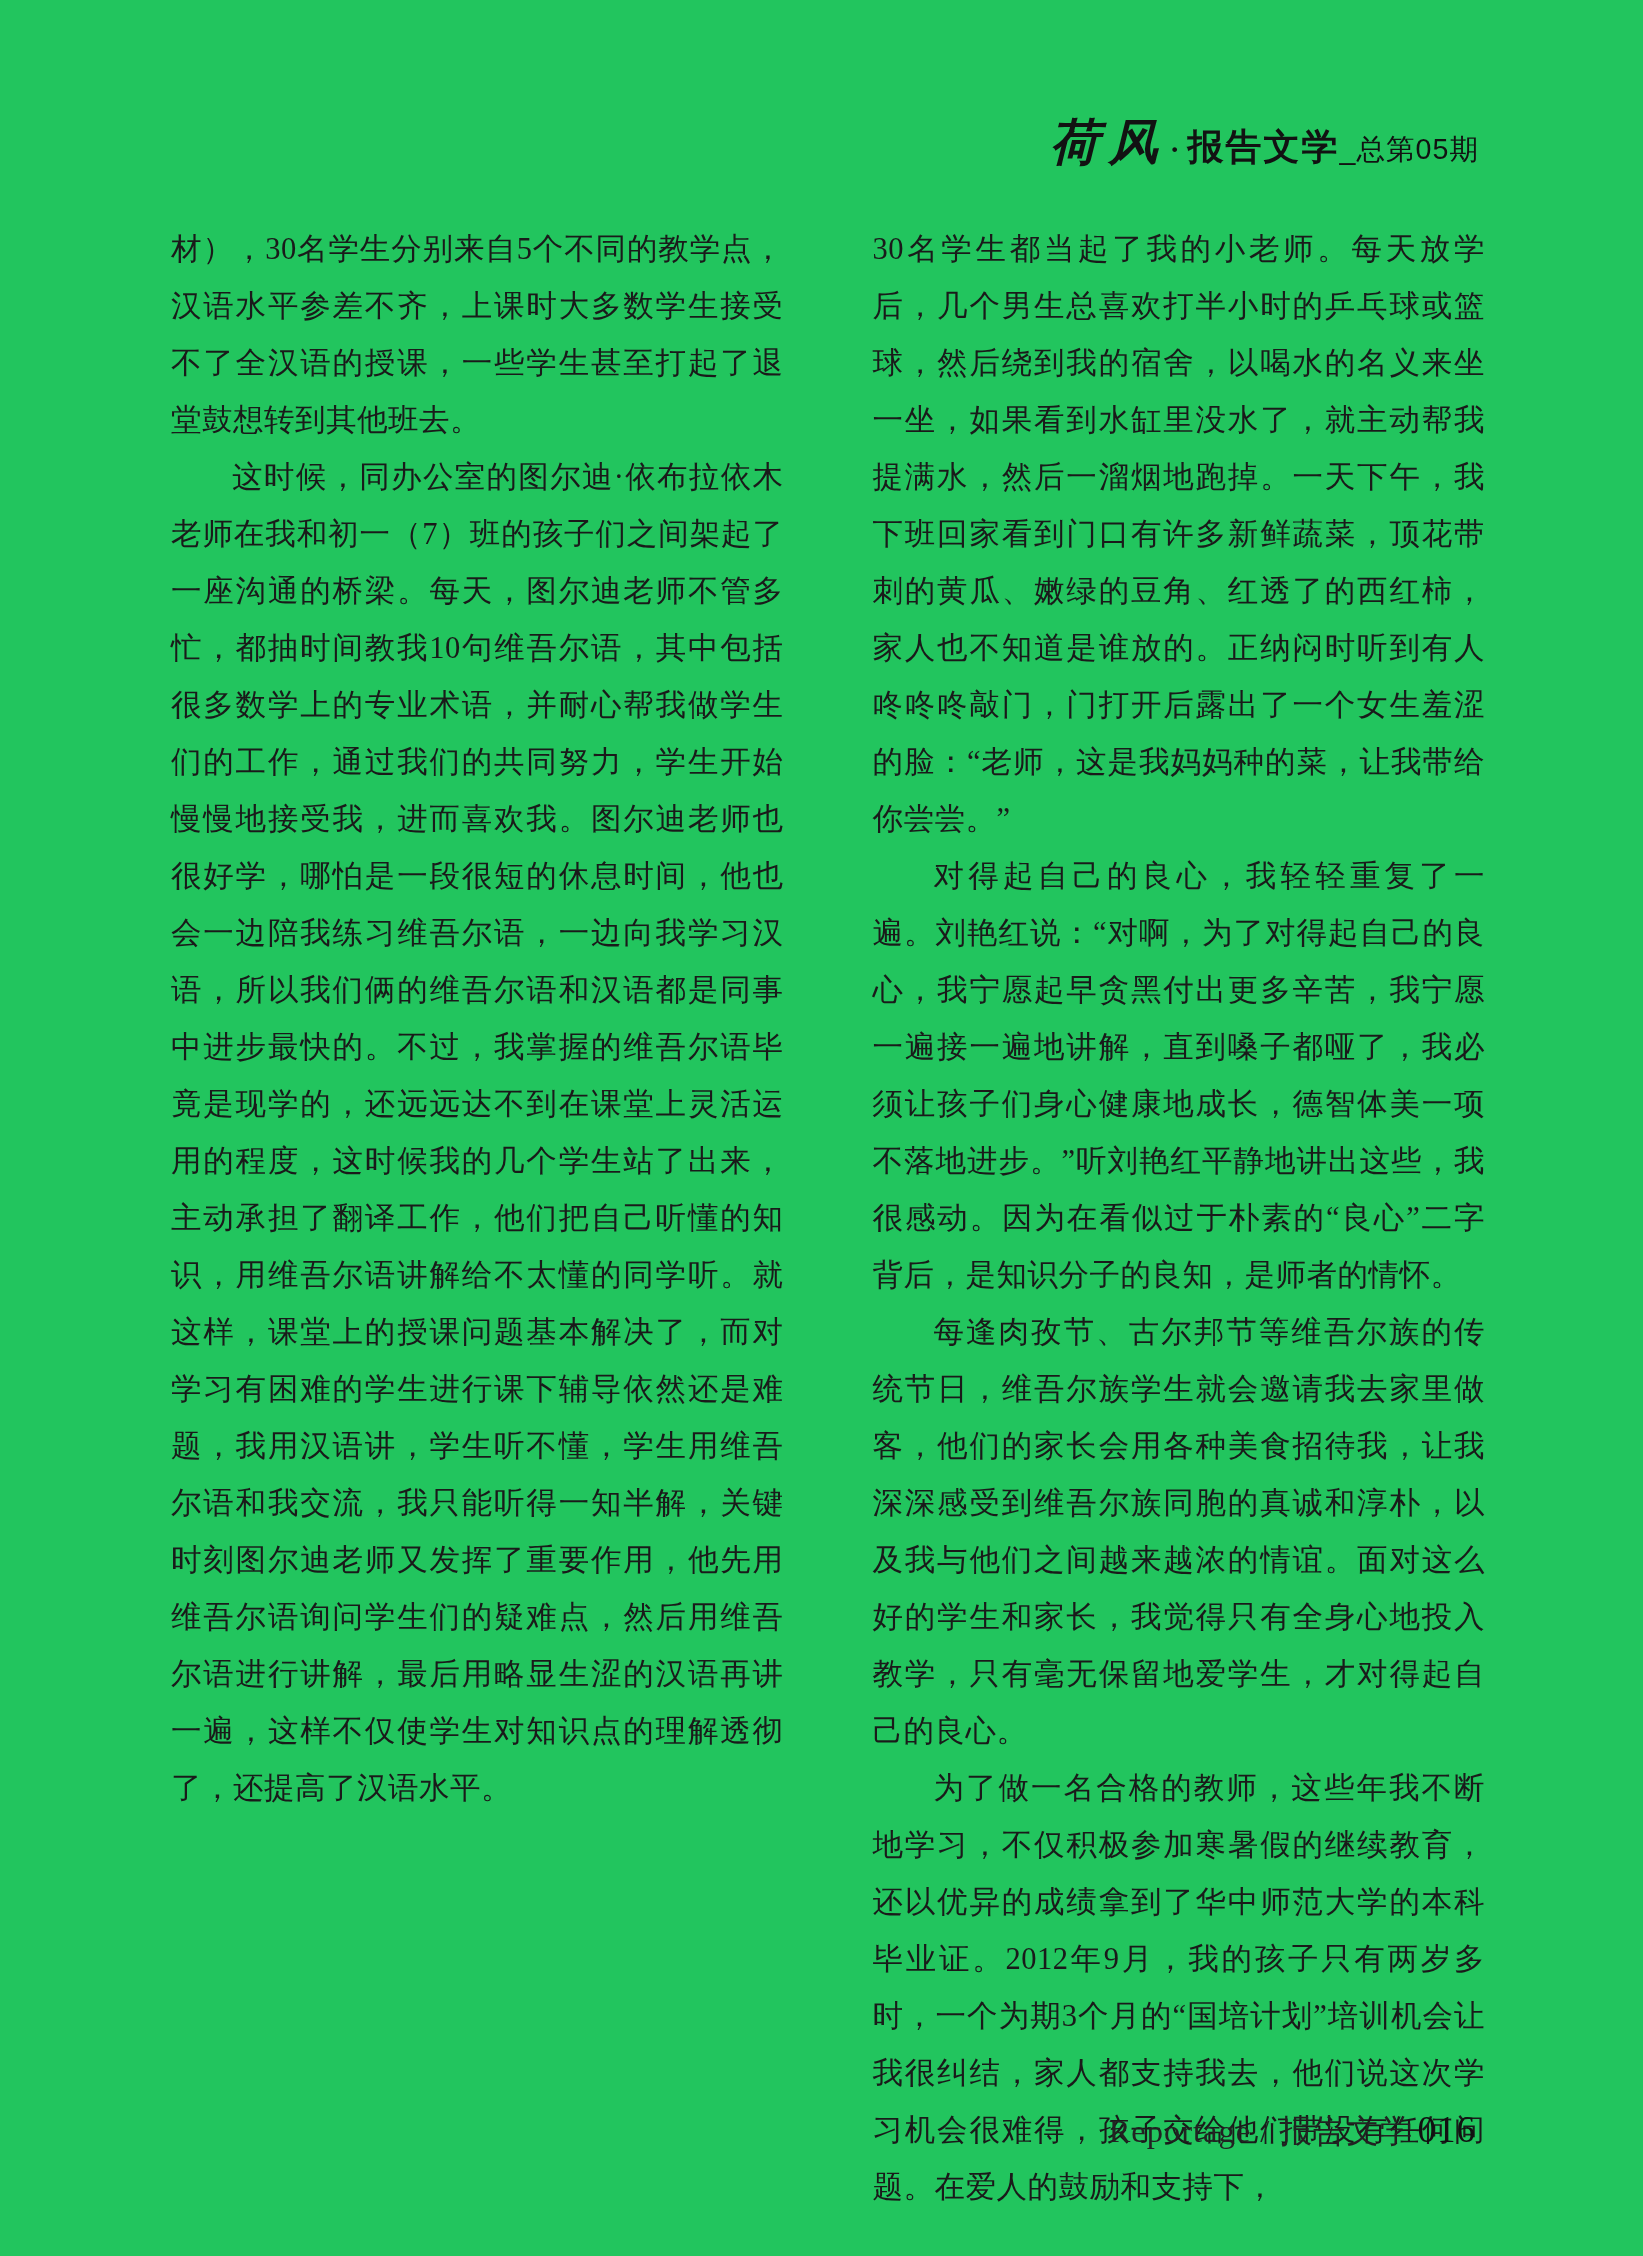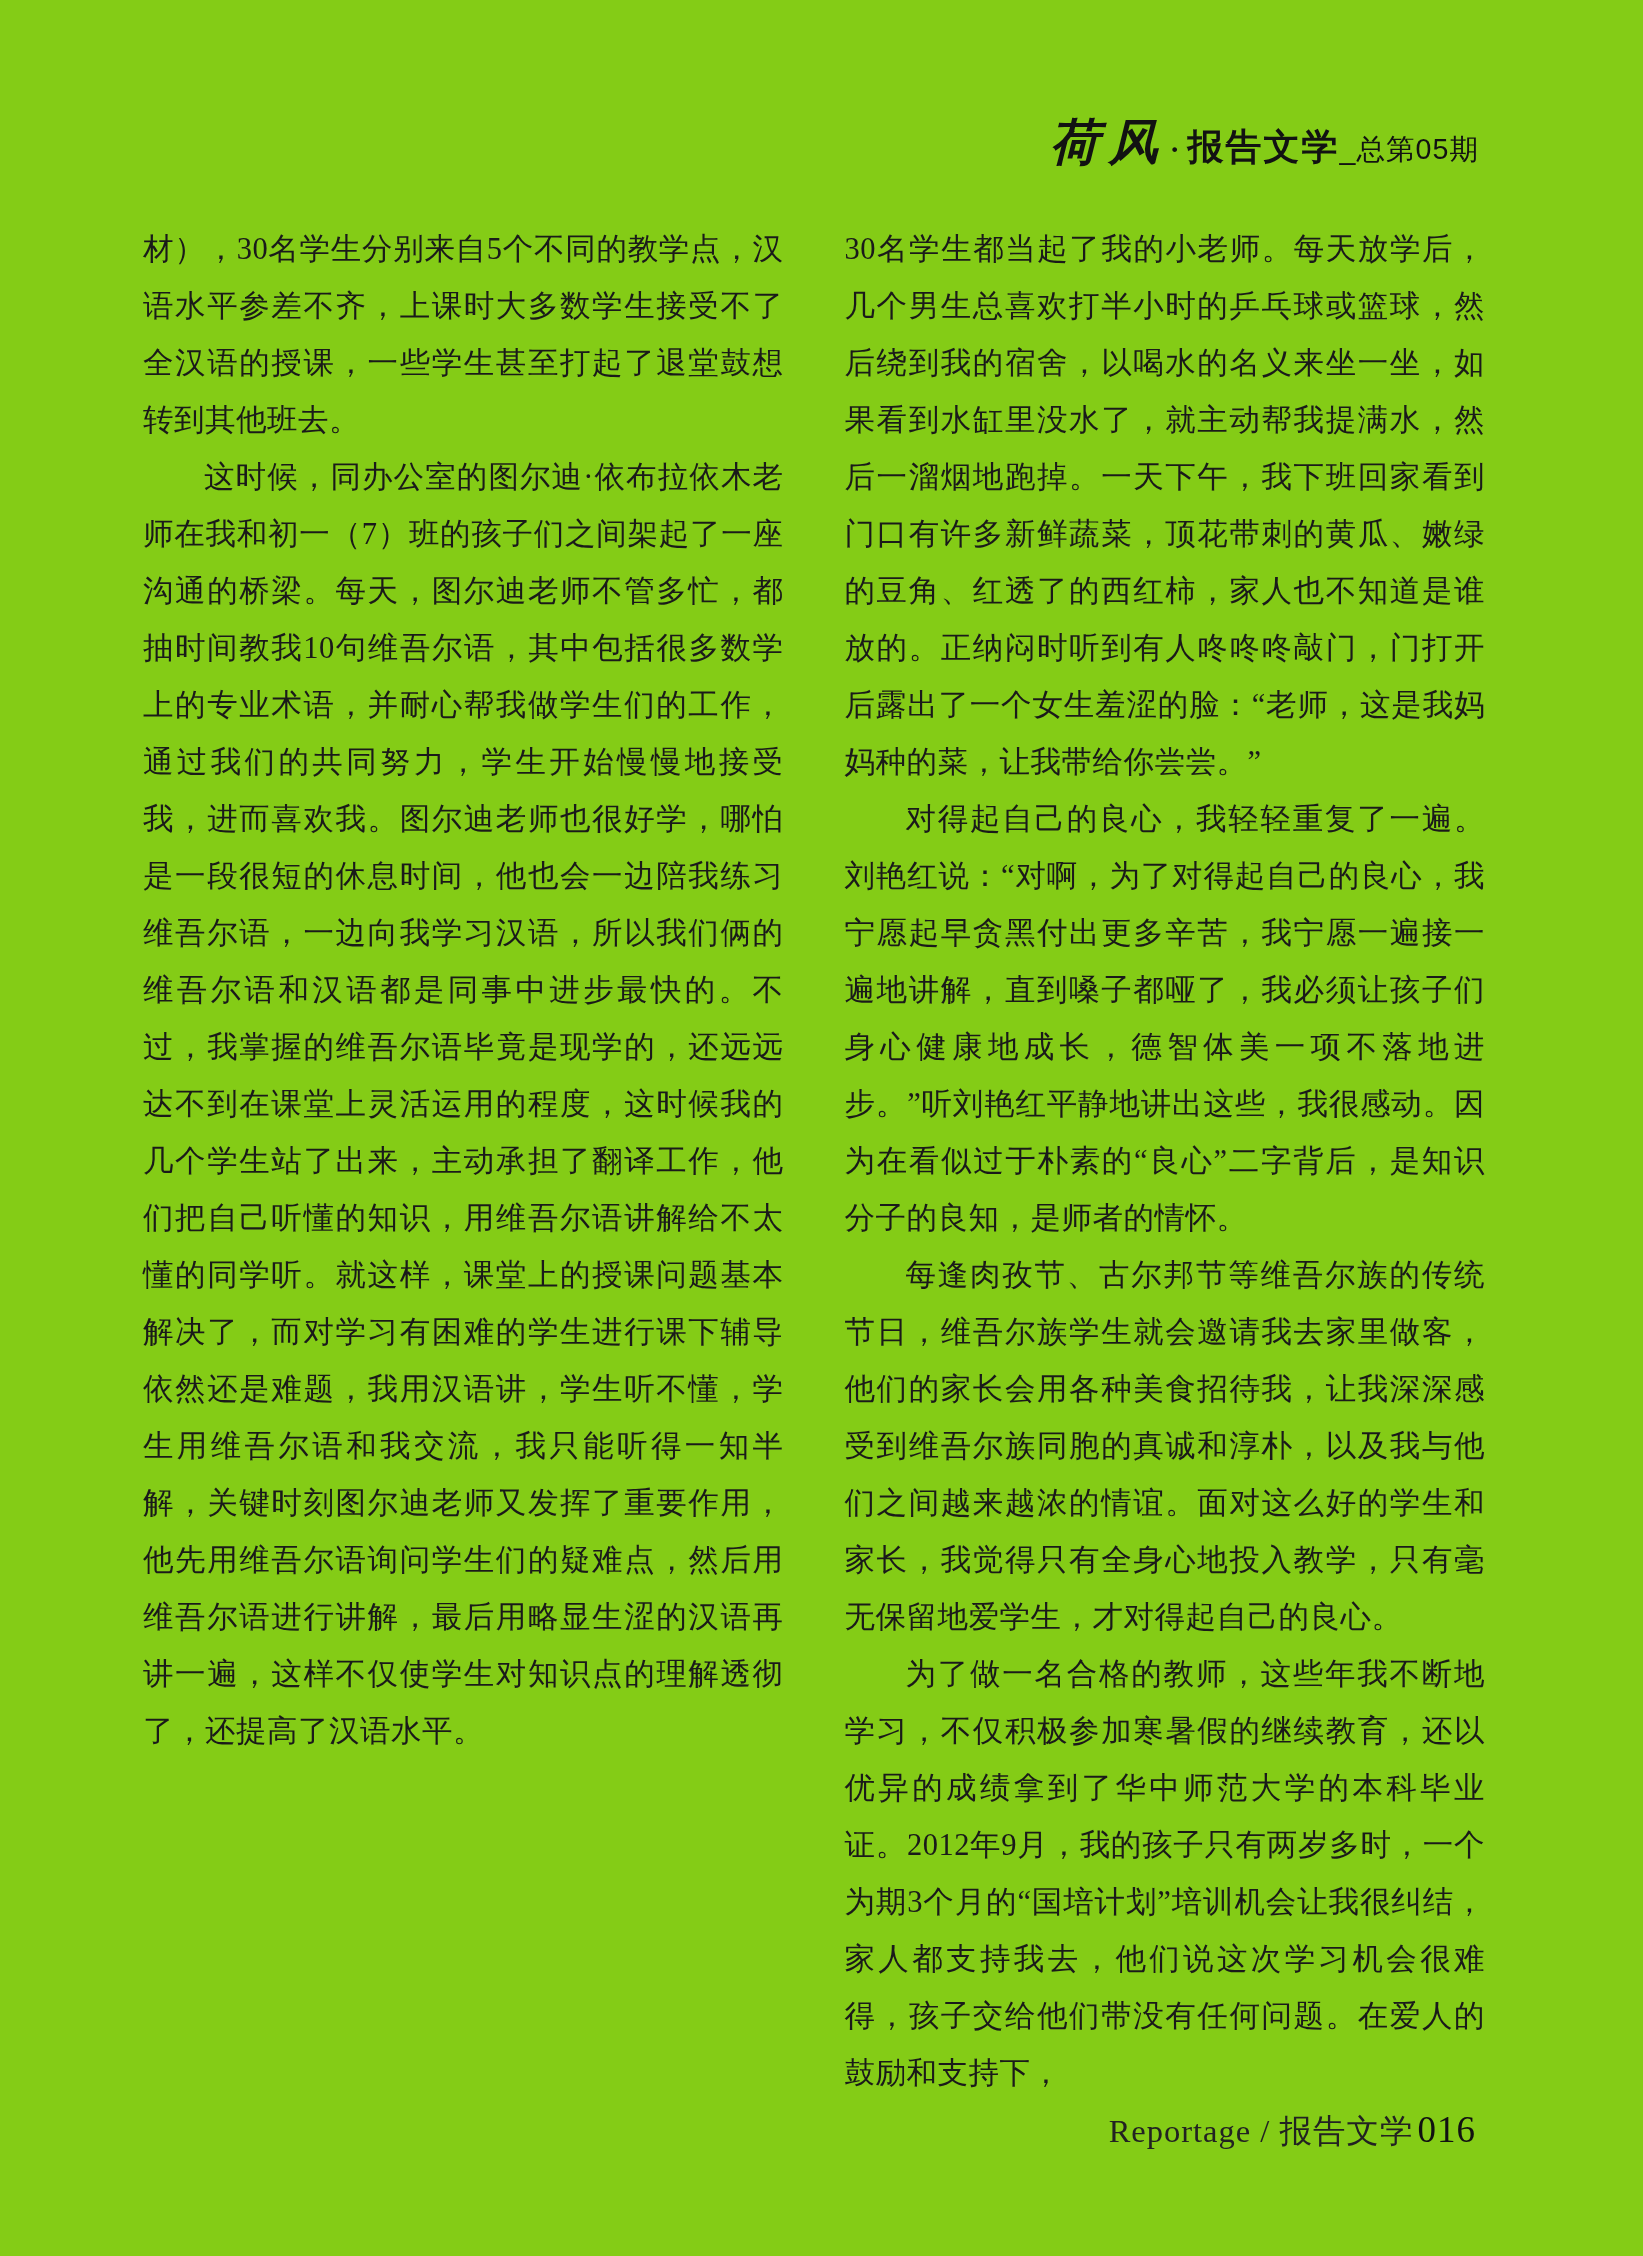--- a/index.html
+++ b/index.html
@@ -11,21 +11,21 @@
     width: 1643px;
     height: 2257px;
     position: relative;
     font-family: "Liberation Serif", "DejaVu Serif", serif;
     color: #1a1a1a;
     overflow: hidden;
   }
   .page {
     position: absolute;
     inset: 0;
-    background: #84cc16;
+    background: #22c55e;
   }
   
   .page-header {
     position: absolute;
     top: 110px;
     right: 164px;
     display: flex;
     align-items: baseline;
     white-space: nowrap;
     color: #121212;
@@ -59,20 +59,21 @@
     position: absolute;
     top: 221px;
     left: 143px;
     right: 158px;
     display: flex;
     gap: 61px;
   }
   .col {
     flex: 1 1 0;
     min-width: 0;
+    margin-left: 28px;
   }
   .col p {
     margin: 0;
     font-size: 30.5px;
     line-height: 57px;
     text-align: justify;
     text-justify: inter-ideograph;
     letter-spacing: 0.5px;
   }
   .col p.ind {

